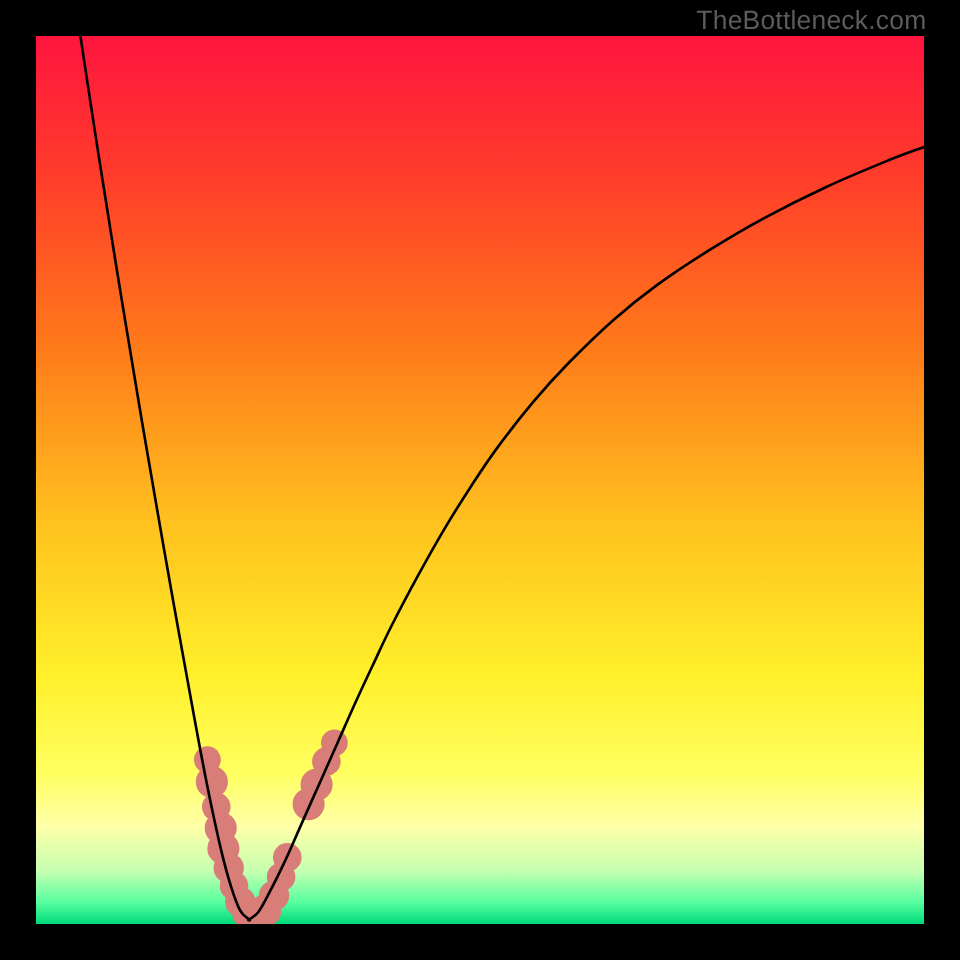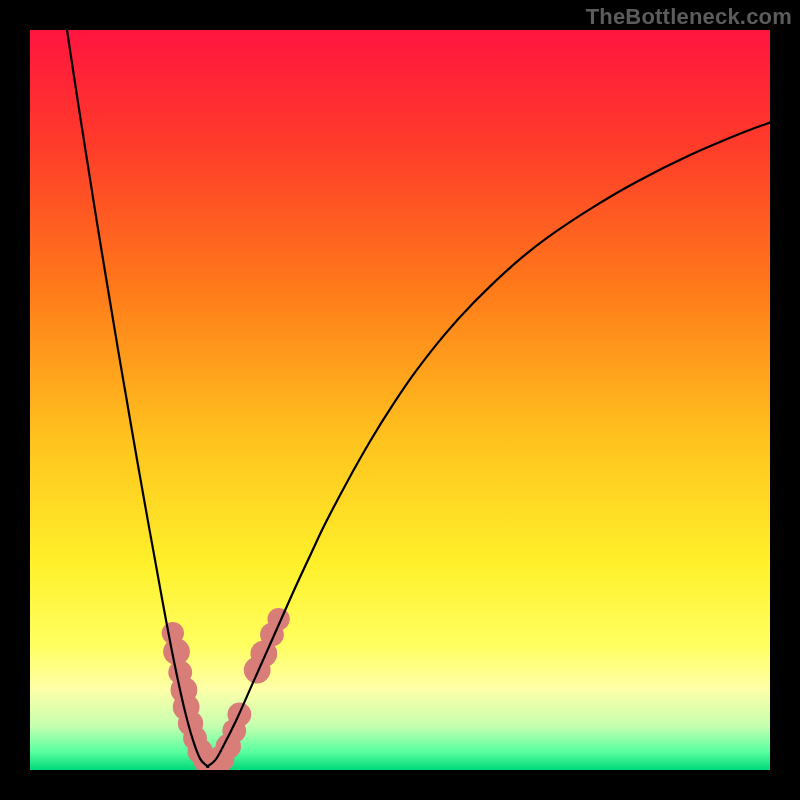--- a/index.html
+++ b/index.html
@@ -19,24 +19,24 @@
   .plot {
     position: absolute;
     left: 30px;
     top: 30px;
     width: 740px;
     height: 740px;
   }
   .watermark {
     position: absolute;
     top: 4px;
-    right: 8px;
+    right: 28px;
     color: #5c5c5c;
     font-size: 22px;
-    font-weight: 700;
+    font-weight: 400;
     letter-spacing: 0.2px;
     user-select: none;
   }
   svg { display: block; }
 </style>
 </head>
 <body>
 
 <div class="frame">
 

